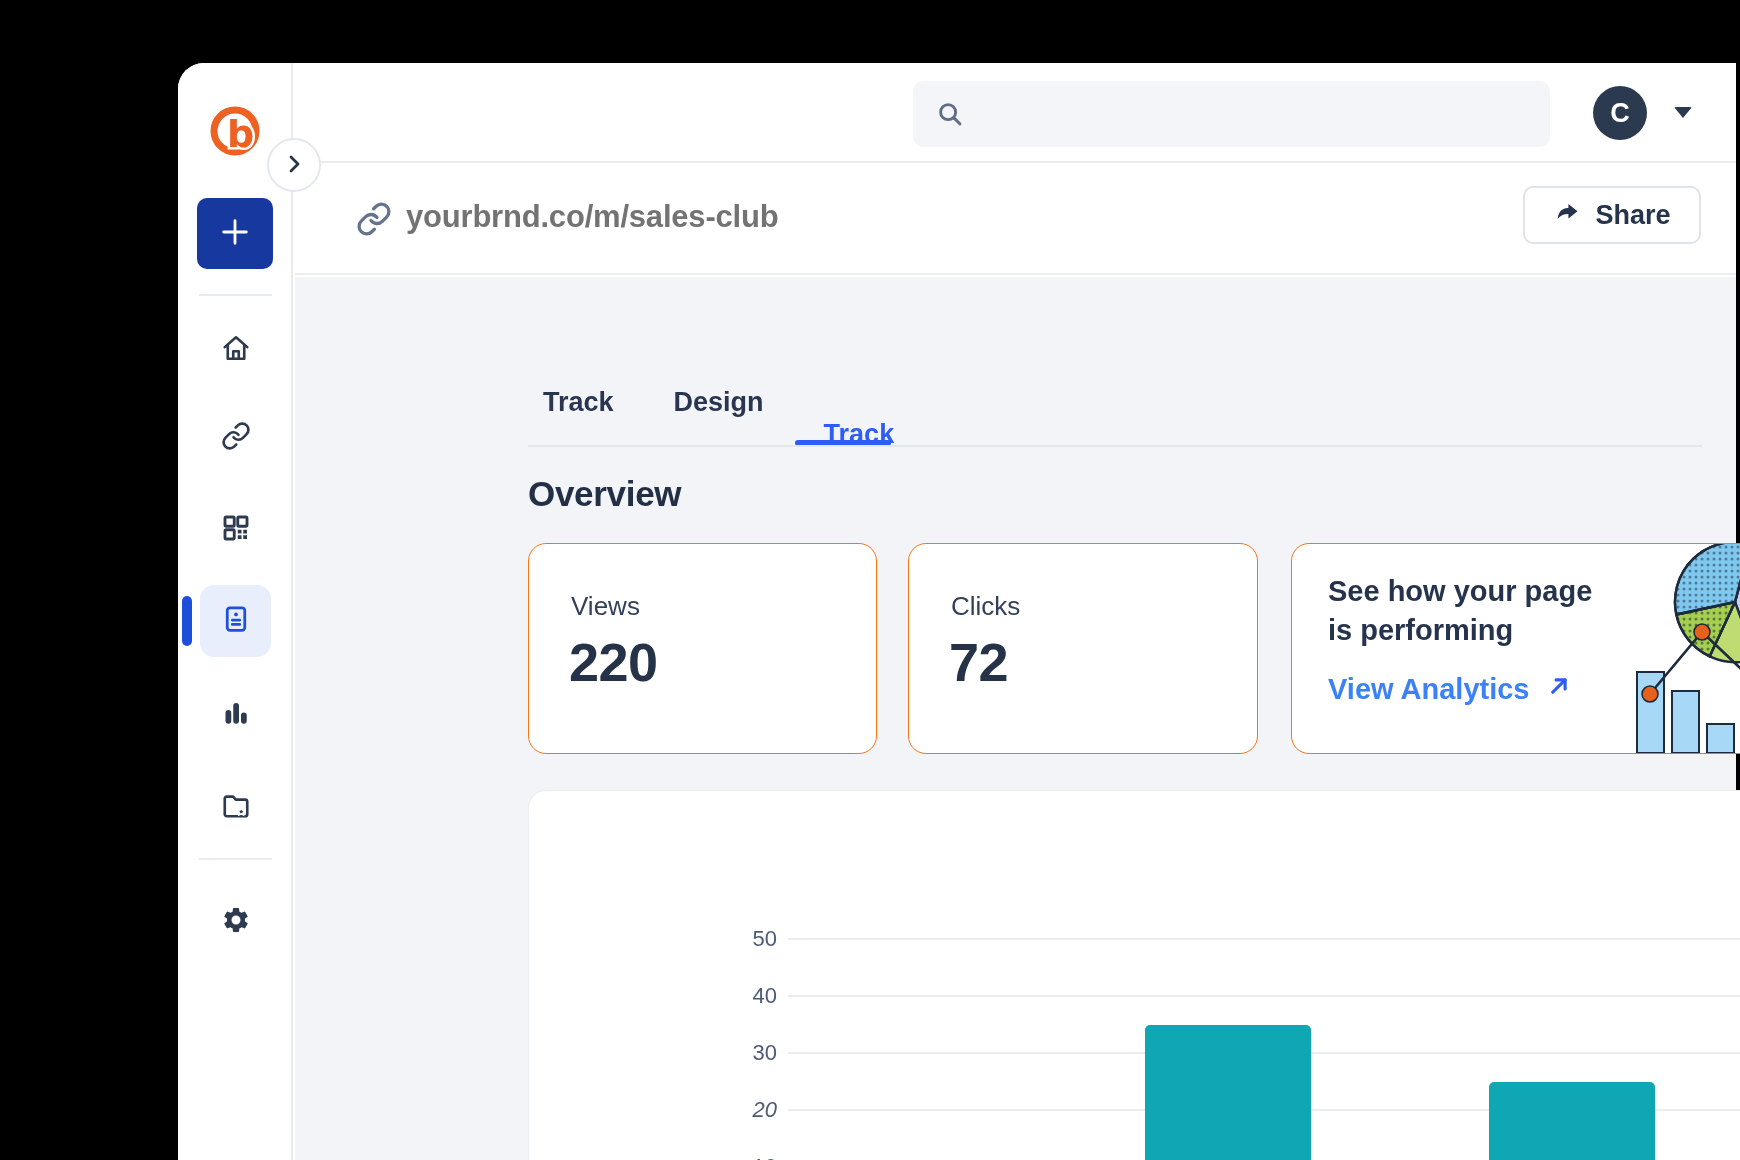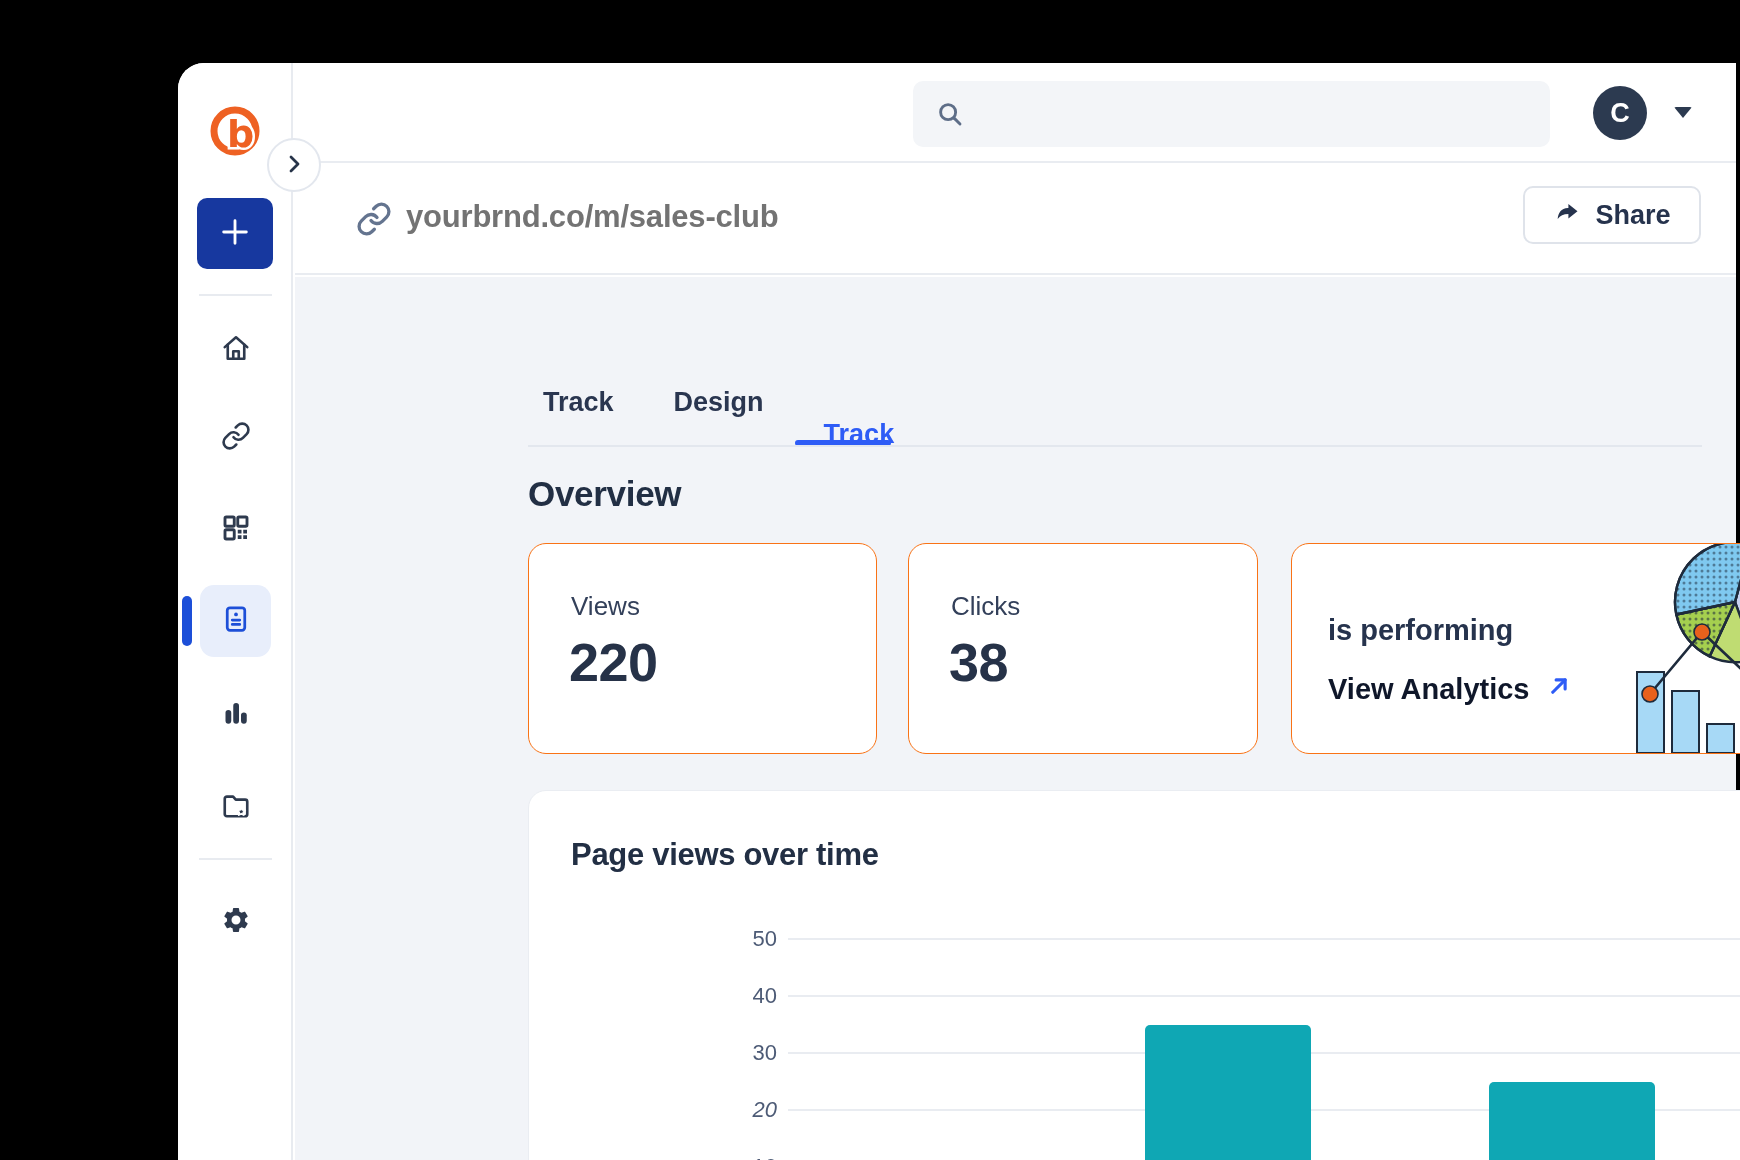--- a/index.html
+++ b/index.html
@@ -48,21 +48,21 @@
   .overview-h{position:absolute;left:233px;top:197px;font-size:35px;font-weight:700;color:#222F44;letter-spacing:-0.3px;}
   
   .card{position:absolute;top:266px;height:211px;background:#fff;border:1px solid #f97316;border-radius:18px;}
   .card.views{left:233px;width:349px;}
   .card.clicks{left:613px;width:350px;}
   .card.promo{left:996px;width:589px;overflow:hidden;}
   .stat-label{position:absolute;left:42px;top:47px;font-size:26px;color:#33405A;}
   .stat-value{position:absolute;left:40px;top:87px;font-size:54px;font-weight:800;color:#263248;letter-spacing:-0.5px;}
   .promo-title{position:absolute;left:36px;top:28px;font-size:29px;line-height:39px;font-weight:700;color:#26334D;}
   .promo-link{position:absolute;left:36px;top:128px;display:flex;align-items:center;gap:16px;
-    font-size:29px;font-weight:700;color:#0f172a;cursor:pointer;}
+    font-size:29px;font-weight:700;color:#3b82f6;cursor:pointer;}
   .illustration{position:absolute;right:0;top:0;width:252px;height:211px;}
   
   .chart-card{position:absolute;left:233px;top:513px;width:1469px;height:620px;background:#fff;
     border:1px solid #EAEDF2;border-radius:18px 18px 0 0;}
   .chart-title{position:absolute;left:42px;top:46px;font-size:31px;font-weight:800;color:#222F44;letter-spacing:-0.3px;}
   .chart-ylabels{position:absolute;left:152px;top:148px;width:96px;height:285px;}
   .ylabel{position:absolute;right:0;width:96px;text-align:right;font-size:22px;color:#4D5B76;}
   .chart-plot{position:absolute;left:259px;top:148px;width:1225px;height:285px;}
   .gridline{position:absolute;left:0;right:0;height:2px;background:#E9ECF1;}
   .bar{position:absolute;bottom:0;width:166px;background:#0FA7B4;border-radius:5px 5px 0 0;}
@@ -218,26 +218,26 @@
       <div class="tab-divider"></div>
 
       <h2 class="overview-h" style="margin:0;">Overview</h2>
 
       <div class="card views">
         <div class="stat-label">Views</div>
         <div class="stat-value">220</div>
       </div>
       <div class="card clicks">
         <div class="stat-label">Clicks</div>
-        <div class="stat-value">38</div>
+        <div class="stat-value">72</div>
       </div>
 
       <div class="card promo">
         <div class="promo-title">
-          <br>
+          <span>See how your page</span><br>
           <span>is performing</span>
         </div>
         <div class="promo-link">
           <span>View Analytics</span>
           <span>
             <svg viewBox="0 0 24 24" width="27" height="27" fill="none" stroke="#2E5CF6" stroke-width="2.8" stroke-linecap="round" stroke-linejoin="round">
               <path d="M6 18 17 7"></path>
                 <path d="M9 7h8v8"></path>
             </svg>
           </span>
@@ -282,21 +282,20 @@
                 <circle cx="75" cy="88" r="8"></circle>
               <circle cx="128" cy="138" r="8"></circle>
                 <circle cx="186" cy="62" r="8"></circle>
               <circle cx="224" cy="90" r="8"></circle>
             </g>
           </svg>
         </div>
       </div>
 
       <div class="chart-card">
-        <h3 class="chart-title" style="margin:0;">Page views over time</h3>
         <div class="chart-ylabels">
             <div class="ylabel" style="top: 215px;">10</div>
             <div class="ylabel" style="top: 158px; font-style: italic;">20</div>
             <div class="ylabel" style="top: 101px;">30</div>
             <div class="ylabel" style="top: 44px;">40</div>
             <div class="ylabel" style="top: -13px;">50</div>
           </div>
         <div class="chart-plot">
             <div class="gridline" style="top: 170px;"></div>
             <div class="gridline" style="top: 113px;"></div>

